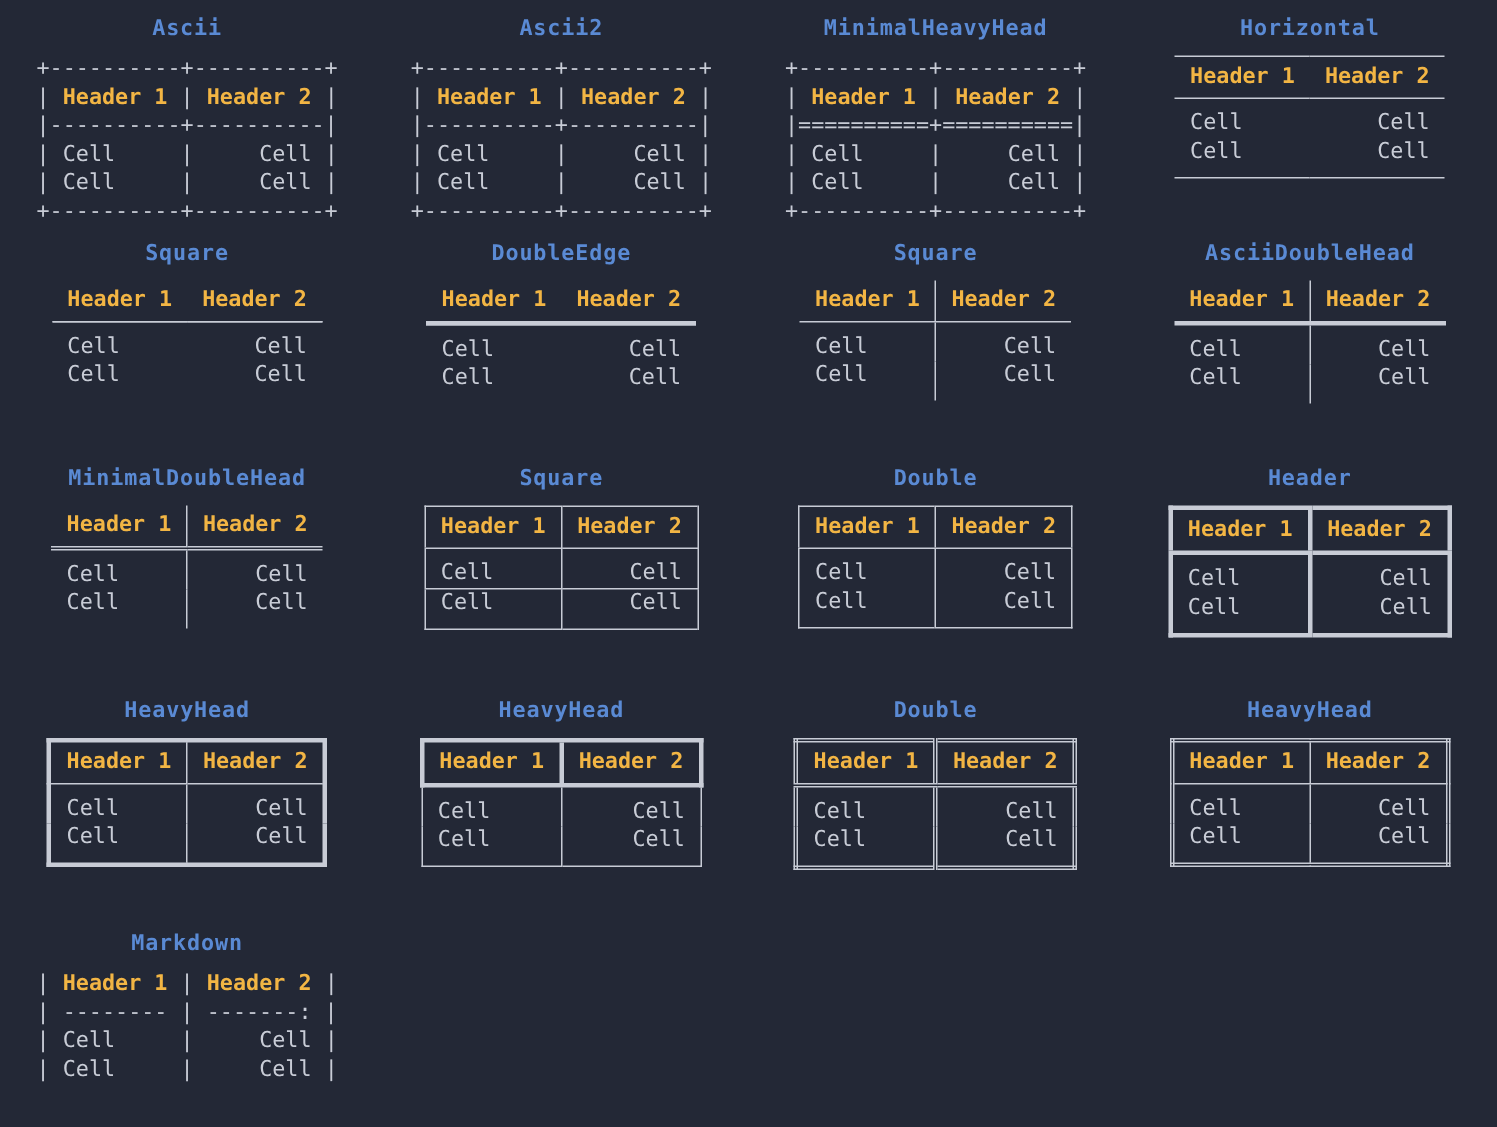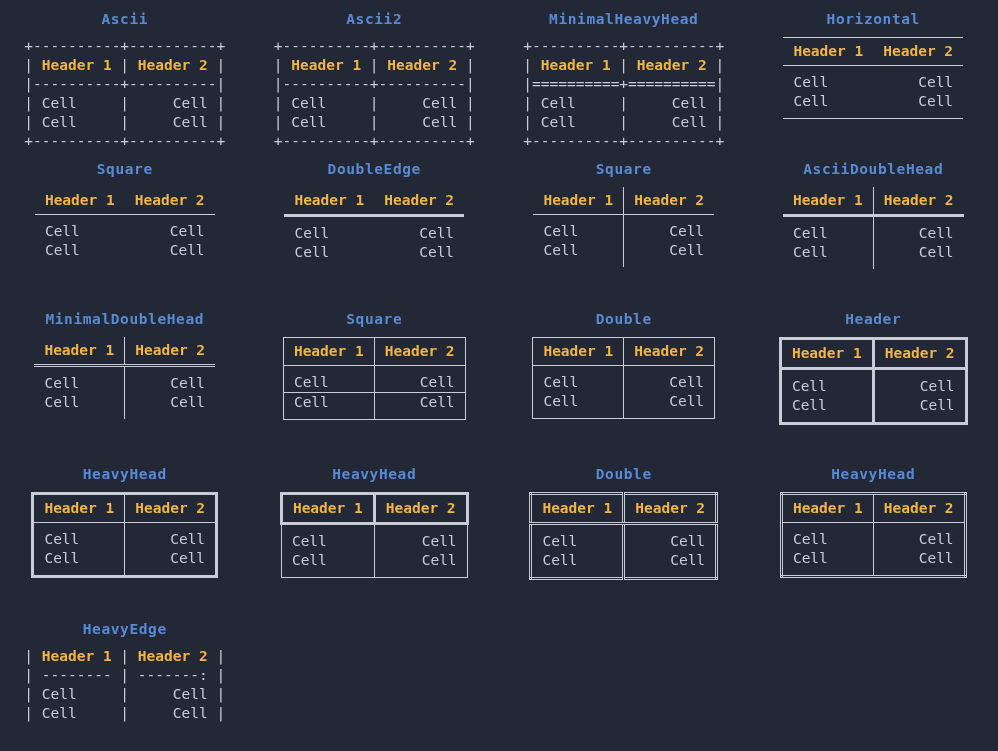--- a/index.html
+++ b/index.html
@@ -440,19 +440,19 @@
             <td class="r">Cell</td>
           </tr>
           <tr>
             <td>Cell</td>
             <td class="r">Cell</td>
           </tr>
         </tbody>
       </table>
     </div>
     <div class="cellwrap">
-      <div class="tbl-title">HeavyEdge</div>
+      <div class="tbl-title">Markdown</div>
       <pre class="ascii"><span class="b">| </span><span class="h">Header 1</span><span class="b"> | </span><span class="h">Header 2</span><span class="b"> |</span>
 <span class="b">| -------- | -------: |</span>
 <span class="b">| </span><span class="c">Cell    </span><span class="b"> | </span><span class="c">    Cell</span><span class="b"> |</span>
 <span class="b">| </span><span class="c">Cell    </span><span class="b"> | </span><span class="c">    Cell</span><span class="b"> |</span></pre>
     </div>
   </div>
 
 </body></html>

